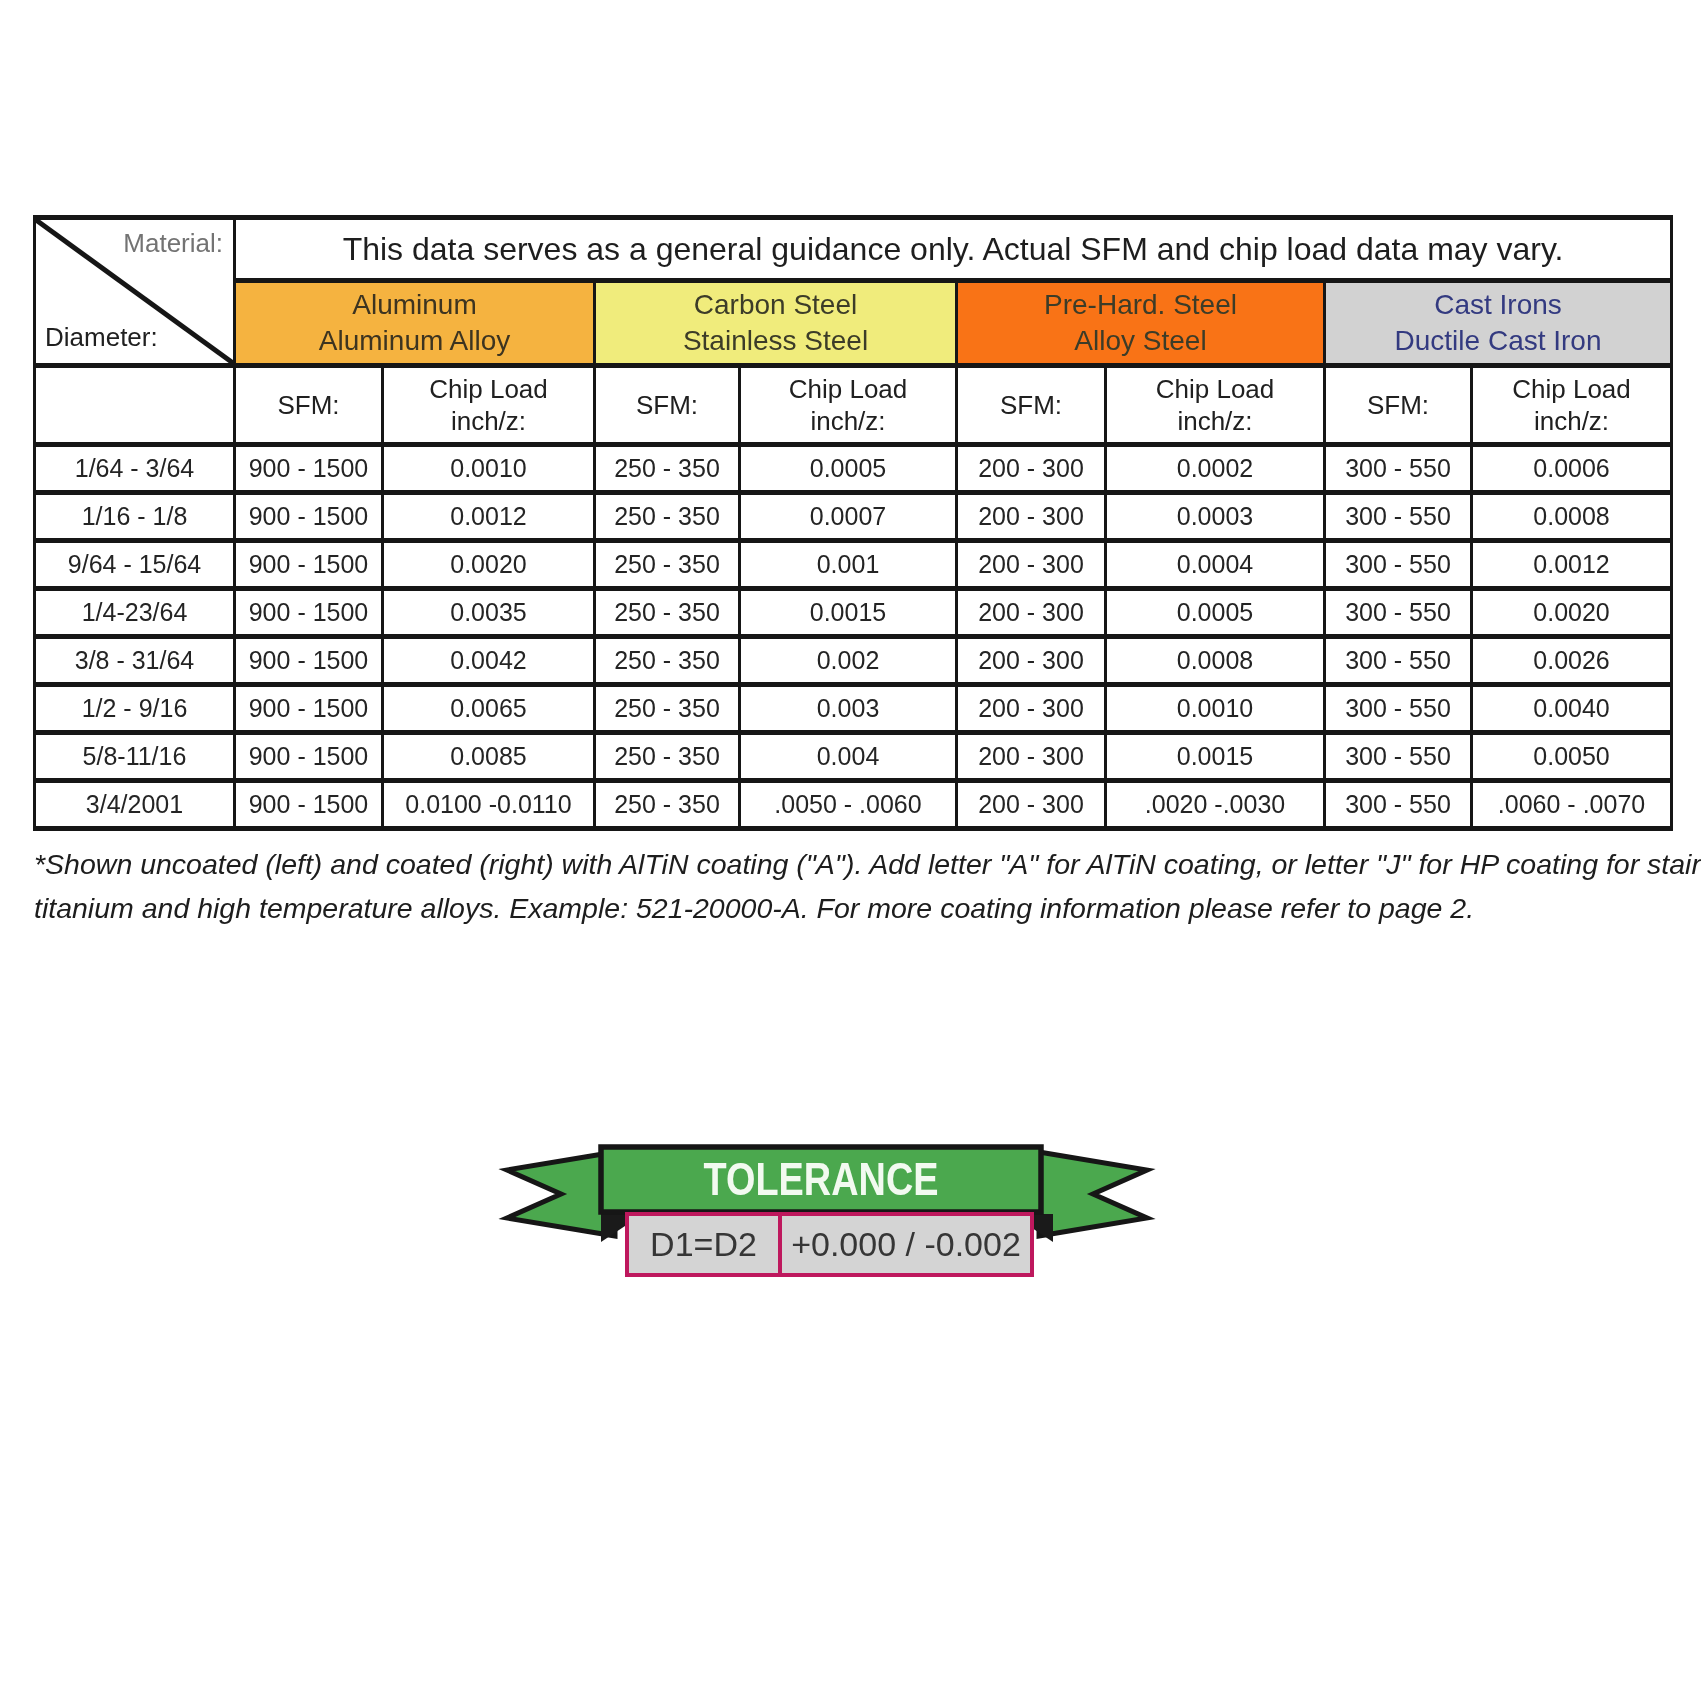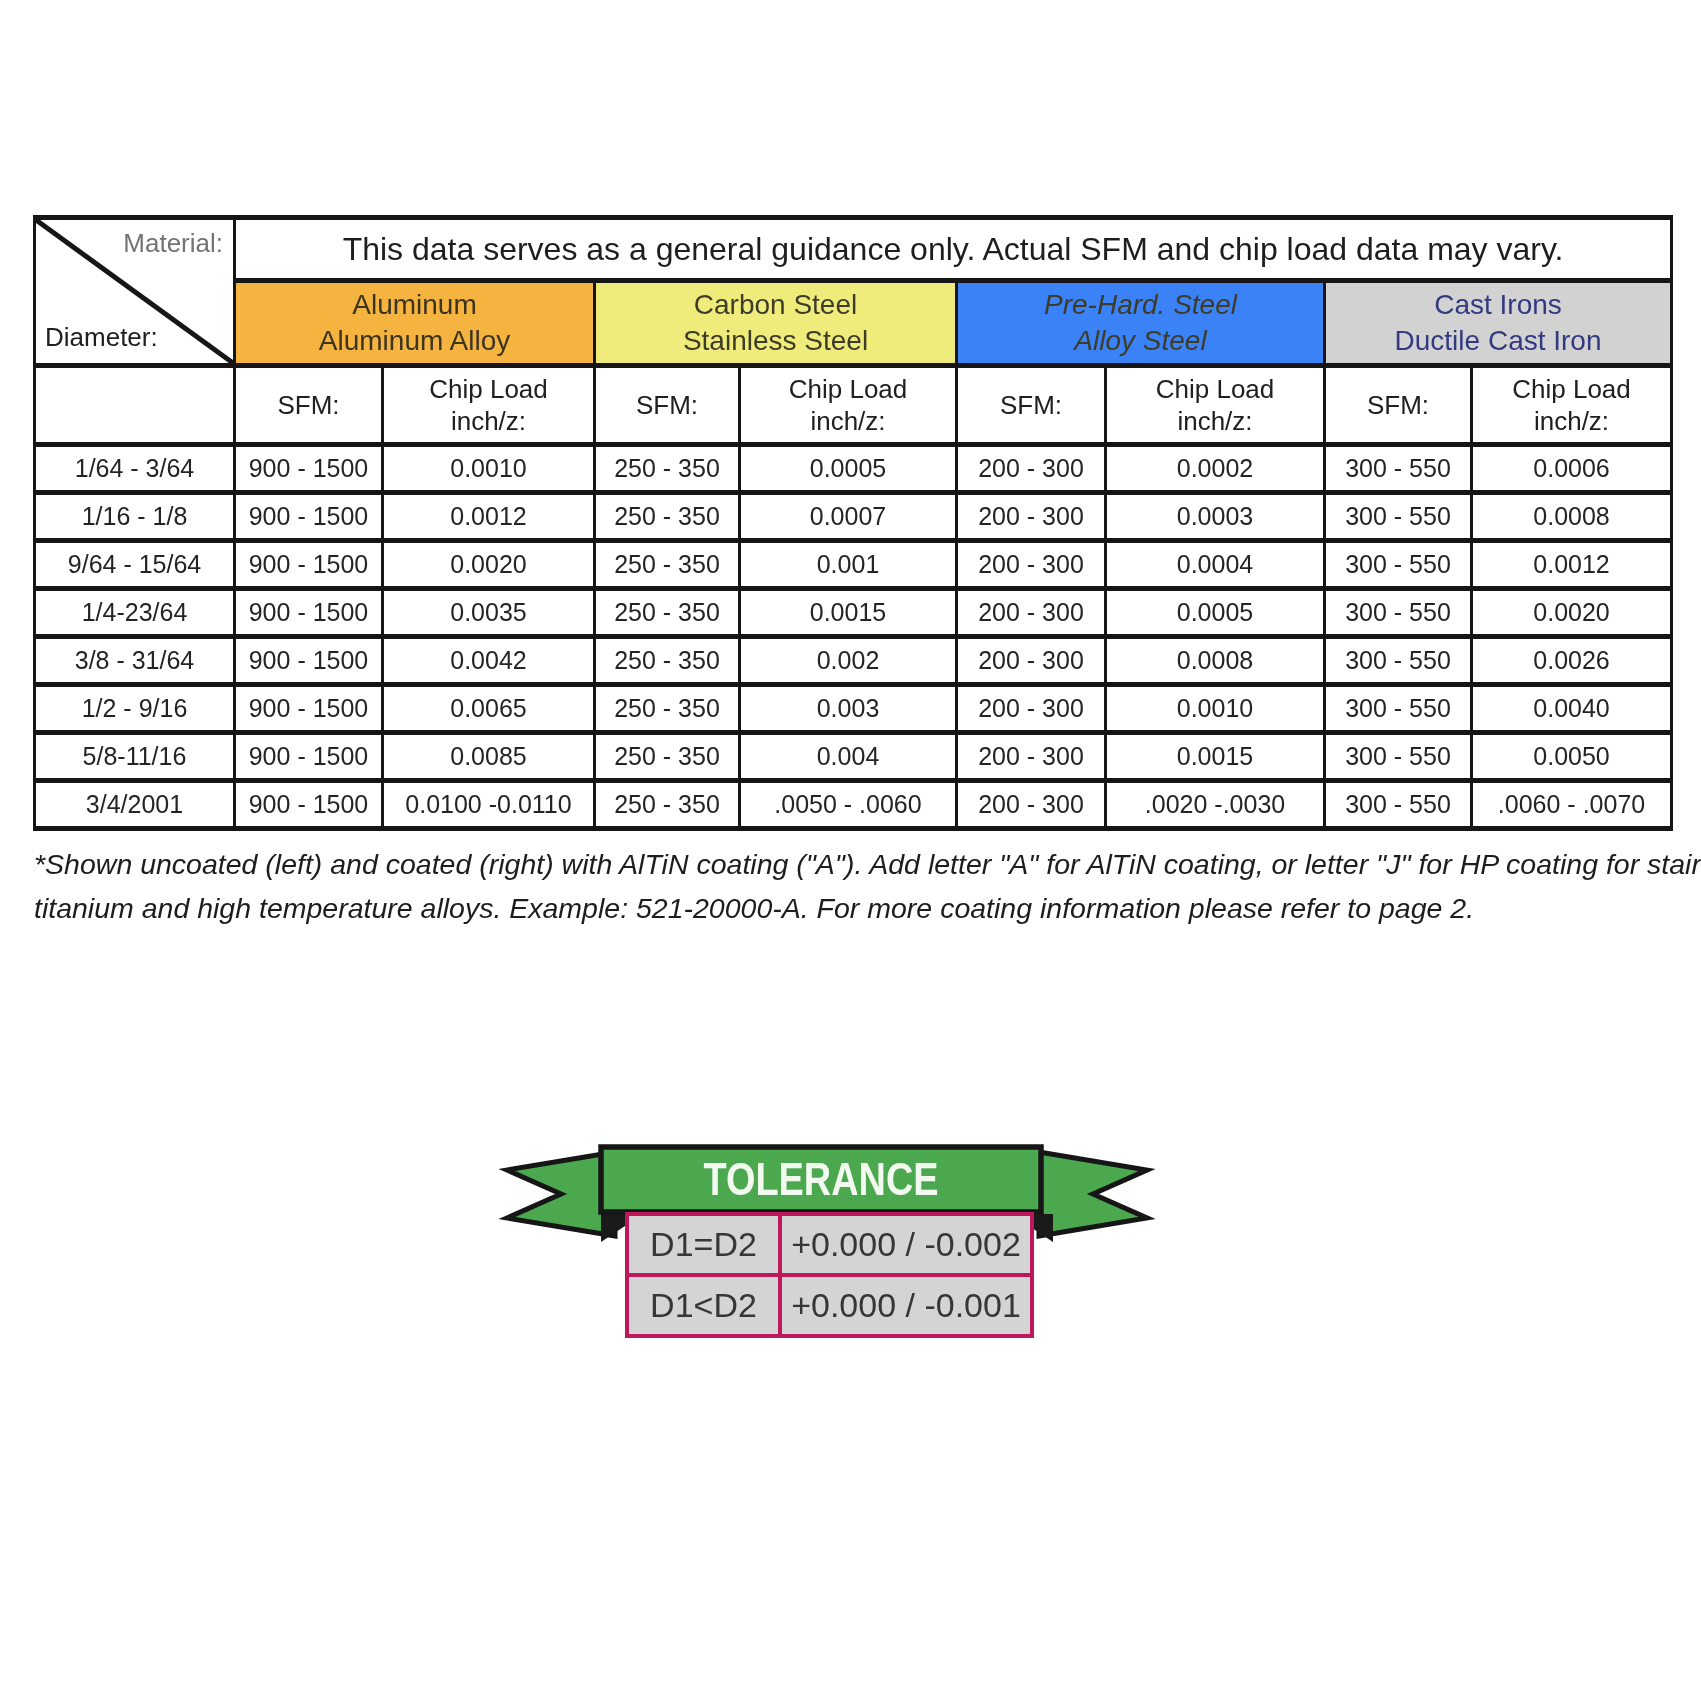--- a/index.html
+++ b/index.html
@@ -82,21 +82,21 @@
   </tr>
   <tr class="r2">
     <td class="group" colspan="2" style="background: rgb(245, 179, 64); color: rgb(61, 52, 32);">
       <div>Aluminum</div>
       <div>Aluminum Alloy</div>
     </td>
     <td class="group" colspan="2" style="background: rgb(240, 236, 124); color: rgb(60, 60, 40);">
       <div>Carbon Steel</div>
       <div>Stainless Steel</div>
     </td>
-    <td class="group" colspan="2" style="background: #3b82f6; color: rgb(60, 60, 40); font-style: italic;">
+    <td class="group" colspan="2" style="background: #f97316; color: rgb(60, 60, 40);">
       <div>Pre-Hard. Steel</div>
       <div>Alloy Steel</div>
     </td>
     <td class="group" colspan="2" style="background: rgb(210, 210, 210); color: rgb(51, 58, 128);">
       <div>Cast Irons</div>
       <div>Ductile Cast Iron</div>
     </td>
   </tr>
   <tr class="r3">
     <td></td>
@@ -233,18 +233,14 @@
 <table class="tol-table">
   <colgroup>
       <col class="tol-col-label">
       <col class="tol-col-value">
     </colgroup>
   <tbody>
       <tr>
     <td>D1=D2</td>
     <td>+0.000 / -0.002</td>
   </tr>
-  <tr>
-    <td>D1&lt;D2</td>
-    <td>+0.000 / -0.001</td>
-  </tr>
 </tbody>
   </table>
 
 </body></html>

